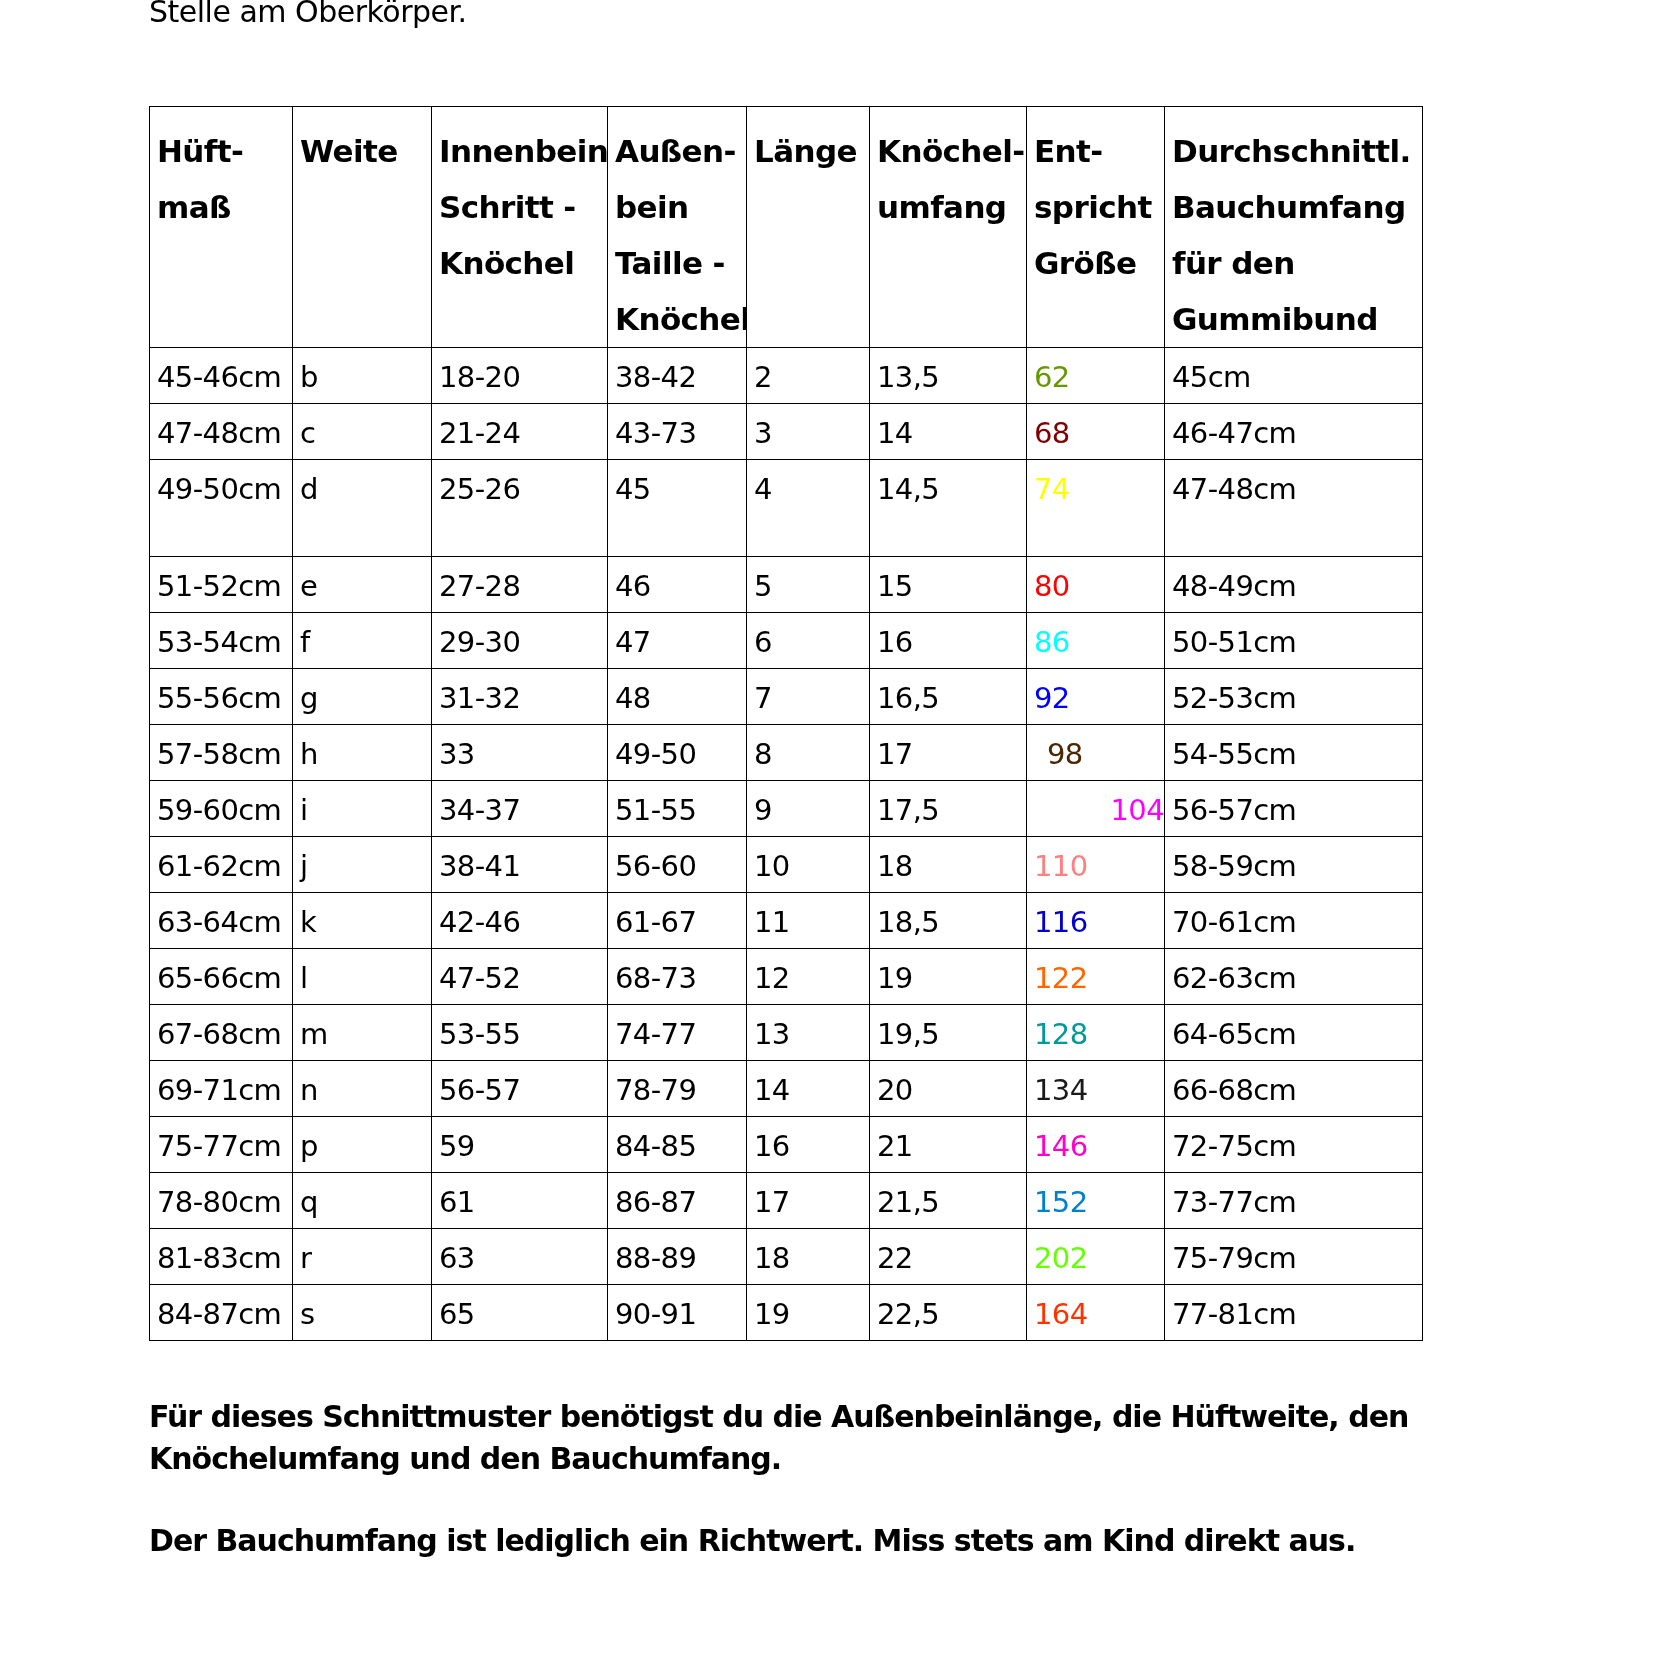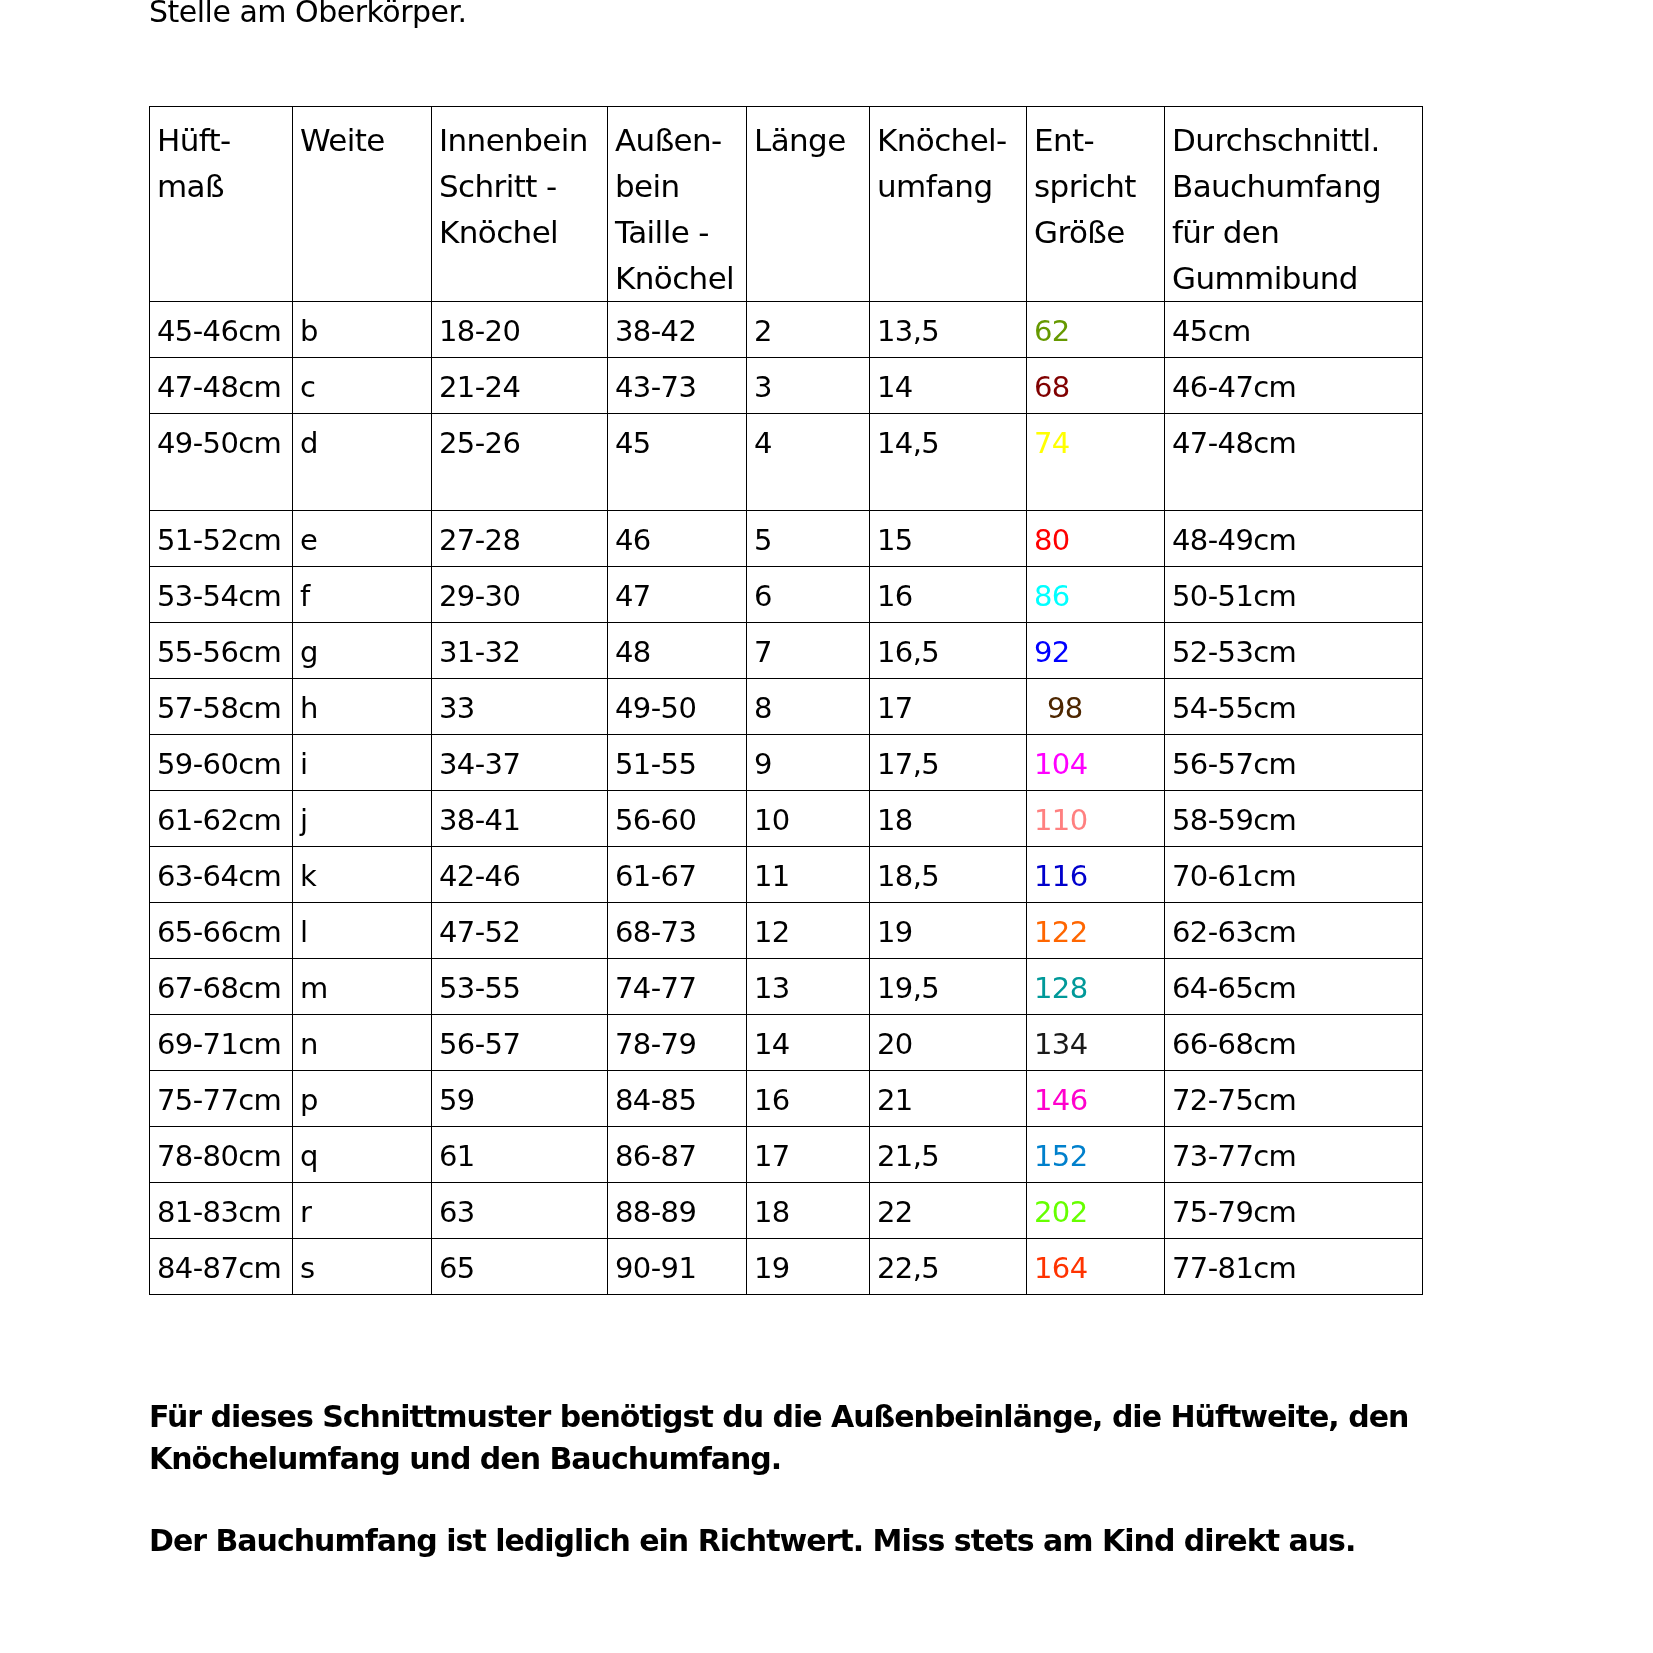--- a/index.html
+++ b/index.html
@@ -36,24 +36,25 @@
       padding: 0 0 0 7px;
       text-align: left;
       vertical-align: top;
       font-weight: normal;
       letter-spacing: -0.6px;
       white-space: nowrap;
       overflow: hidden;
     }
     .size-table th {
       font-size: 31px;
-      line-height: 46px;
-      padding-top: 10px;
+      line-height: 56px;
+      padding-top: 16px;
       height: 170px;
       white-space: normal;
+      font-weight: bold;
     }
     .size-table td {
       font-size: 29px;
       line-height: 38px;
       padding-top: 10px;
       height: 45px;
     }
     .size-table tr.tall td {
       height: 86px;
     }
@@ -169,21 +170,21 @@
         <td style="color: rgb(77, 38, 0); padding-left: 20px;">98</td>
         <td>54-55cm</td>
       </tr>
       <tr>
         <td>59-60cm</td>
         <td>i</td>
         <td>34-37</td>
         <td>51-55</td>
         <td>9</td>
         <td>17,5</td>
-        <td style="color: rgb(255, 0, 255);">104</td>
+        <td style="color: rgb(255, 0, 255); text-align: right;">104</td>
         <td>56-57cm</td>
       </tr>
       <tr>
         <td>61-62cm</td>
         <td>j</td>
         <td>38-41</td>
         <td>56-60</td>
         <td>10</td>
         <td>18</td>
         <td style="color: rgb(255, 128, 128);">110</td>

